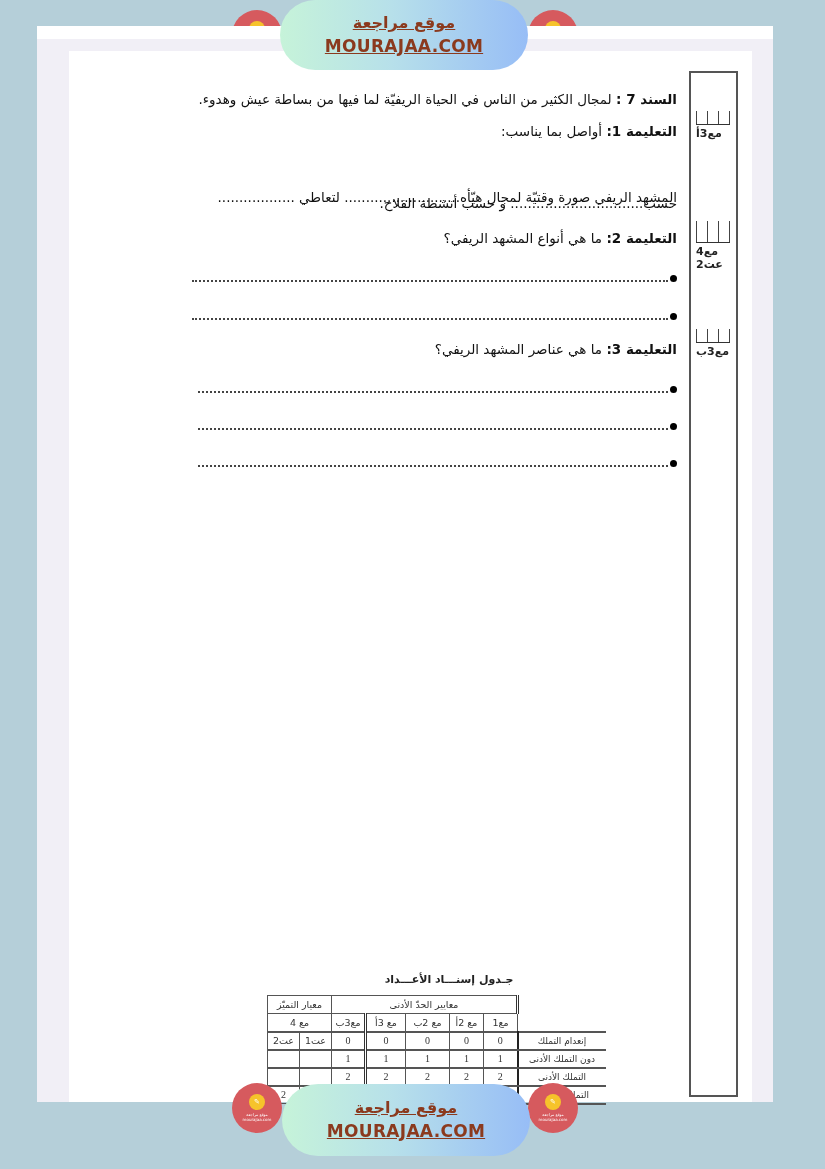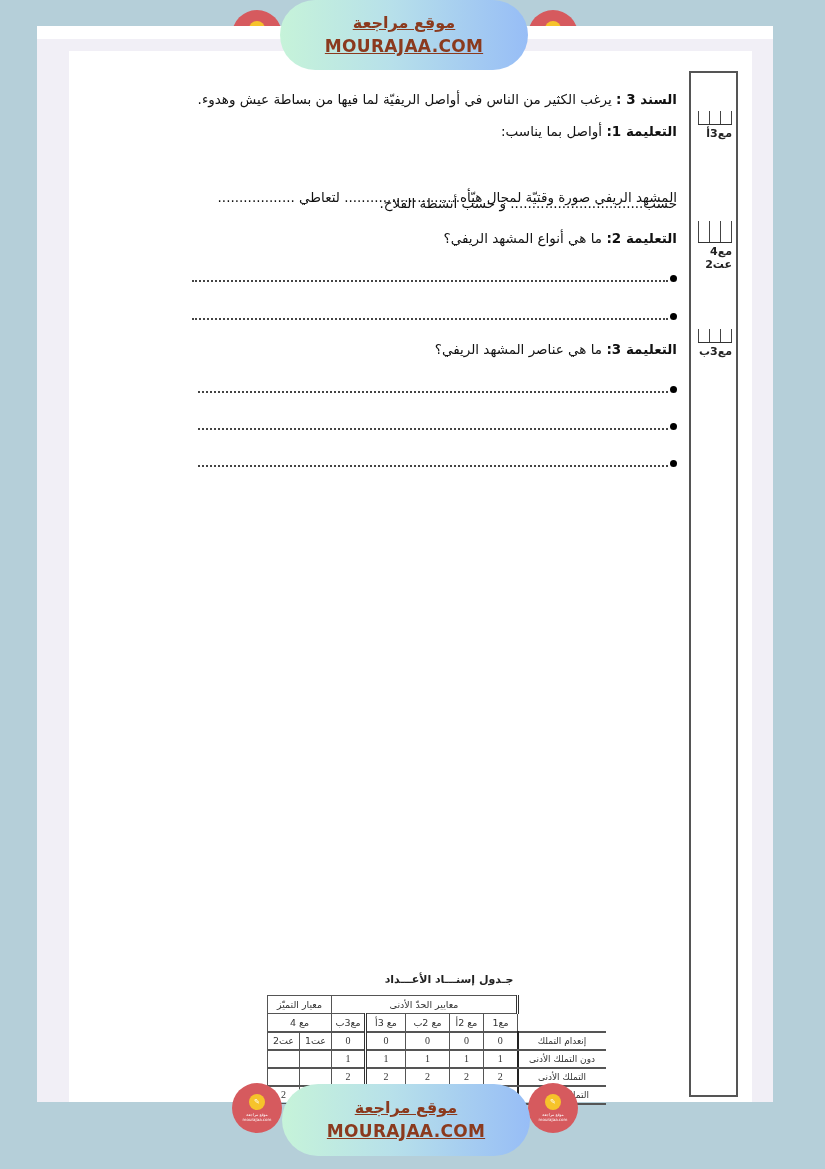--- a/index.html
+++ b/index.html
@@ -23,21 +23,21 @@
       background: #ffffff;
     }
     
     .score-col {
       position: absolute; left: 620px; top: 20px; width: 49px; height: 1026px;
       border: 2px solid #555;
       border-bottom-width: 2px;
     }
     .score-box {
       position: absolute; left: 5px; width: 36px;
-      display: flex; flex-direction: column; align-items: flex-end;
+      display: flex; flex-direction: column; align-items: flex-start;
     }
     .ticks {
       width: 34px; height: 14px; border-bottom: 1px solid #333;
       display: flex; justify-content: space-between;
     }
     .ticks.tall { height: 22px; }
     .ticks span { display: block; width: 1px; height: 100%; background: #444; }
     .score-label {
       font-family: "DejaVu Sans", sans-serif; font-size: 11px; font-weight: bold;
       color: #222; direction: rtl; line-height: 13px; margin-top: 2px;
@@ -154,22 +154,22 @@
               <span></span>
               <span></span>
               <span></span>
             </div>
           <div class="score-label">مع3ب</div>
         </div>
       </div>
 
       <div class="content">
         <div class="line" style="top:10px;">
-          <span class="bold">السند 3 :</span>
-          <span>يرغب الكثير من الناس في أواصل الريفيّة لما فيها من بساطة عيش وهدوء.</span>
+          <span class="bold">السند 7 :</span>
+          <span>لمجال الكثير من الناس في الحياة الريفيّة لما فيها من بساطة عيش وهدوء.</span>
         </div>
         <div class="line" style="top:42px;">
           <span class="bold">التعليمة 1:</span>
           <span>أواصل بما يناسب:</span>
         </div>
         <div class="line" style="top:78px;margin-top:30px;">المشهد الريفي صورة وقتيّة لمجال هيّأه........................... لتعاطي ..................</div>
         <div class="line" style="top:114px;">حسب............................... و حسب أنشطة الفلاح.</div>
 
         <div class="line" style="top:149px;">
           <span class="bold">التعليمة 2:</span>

